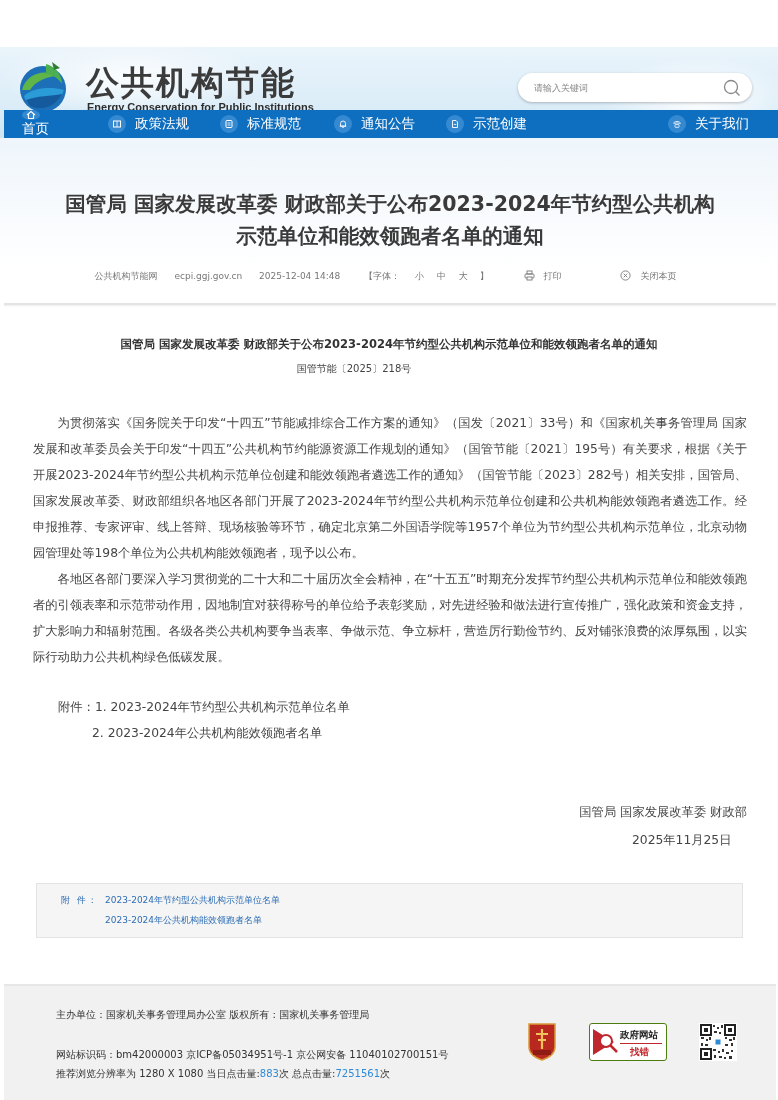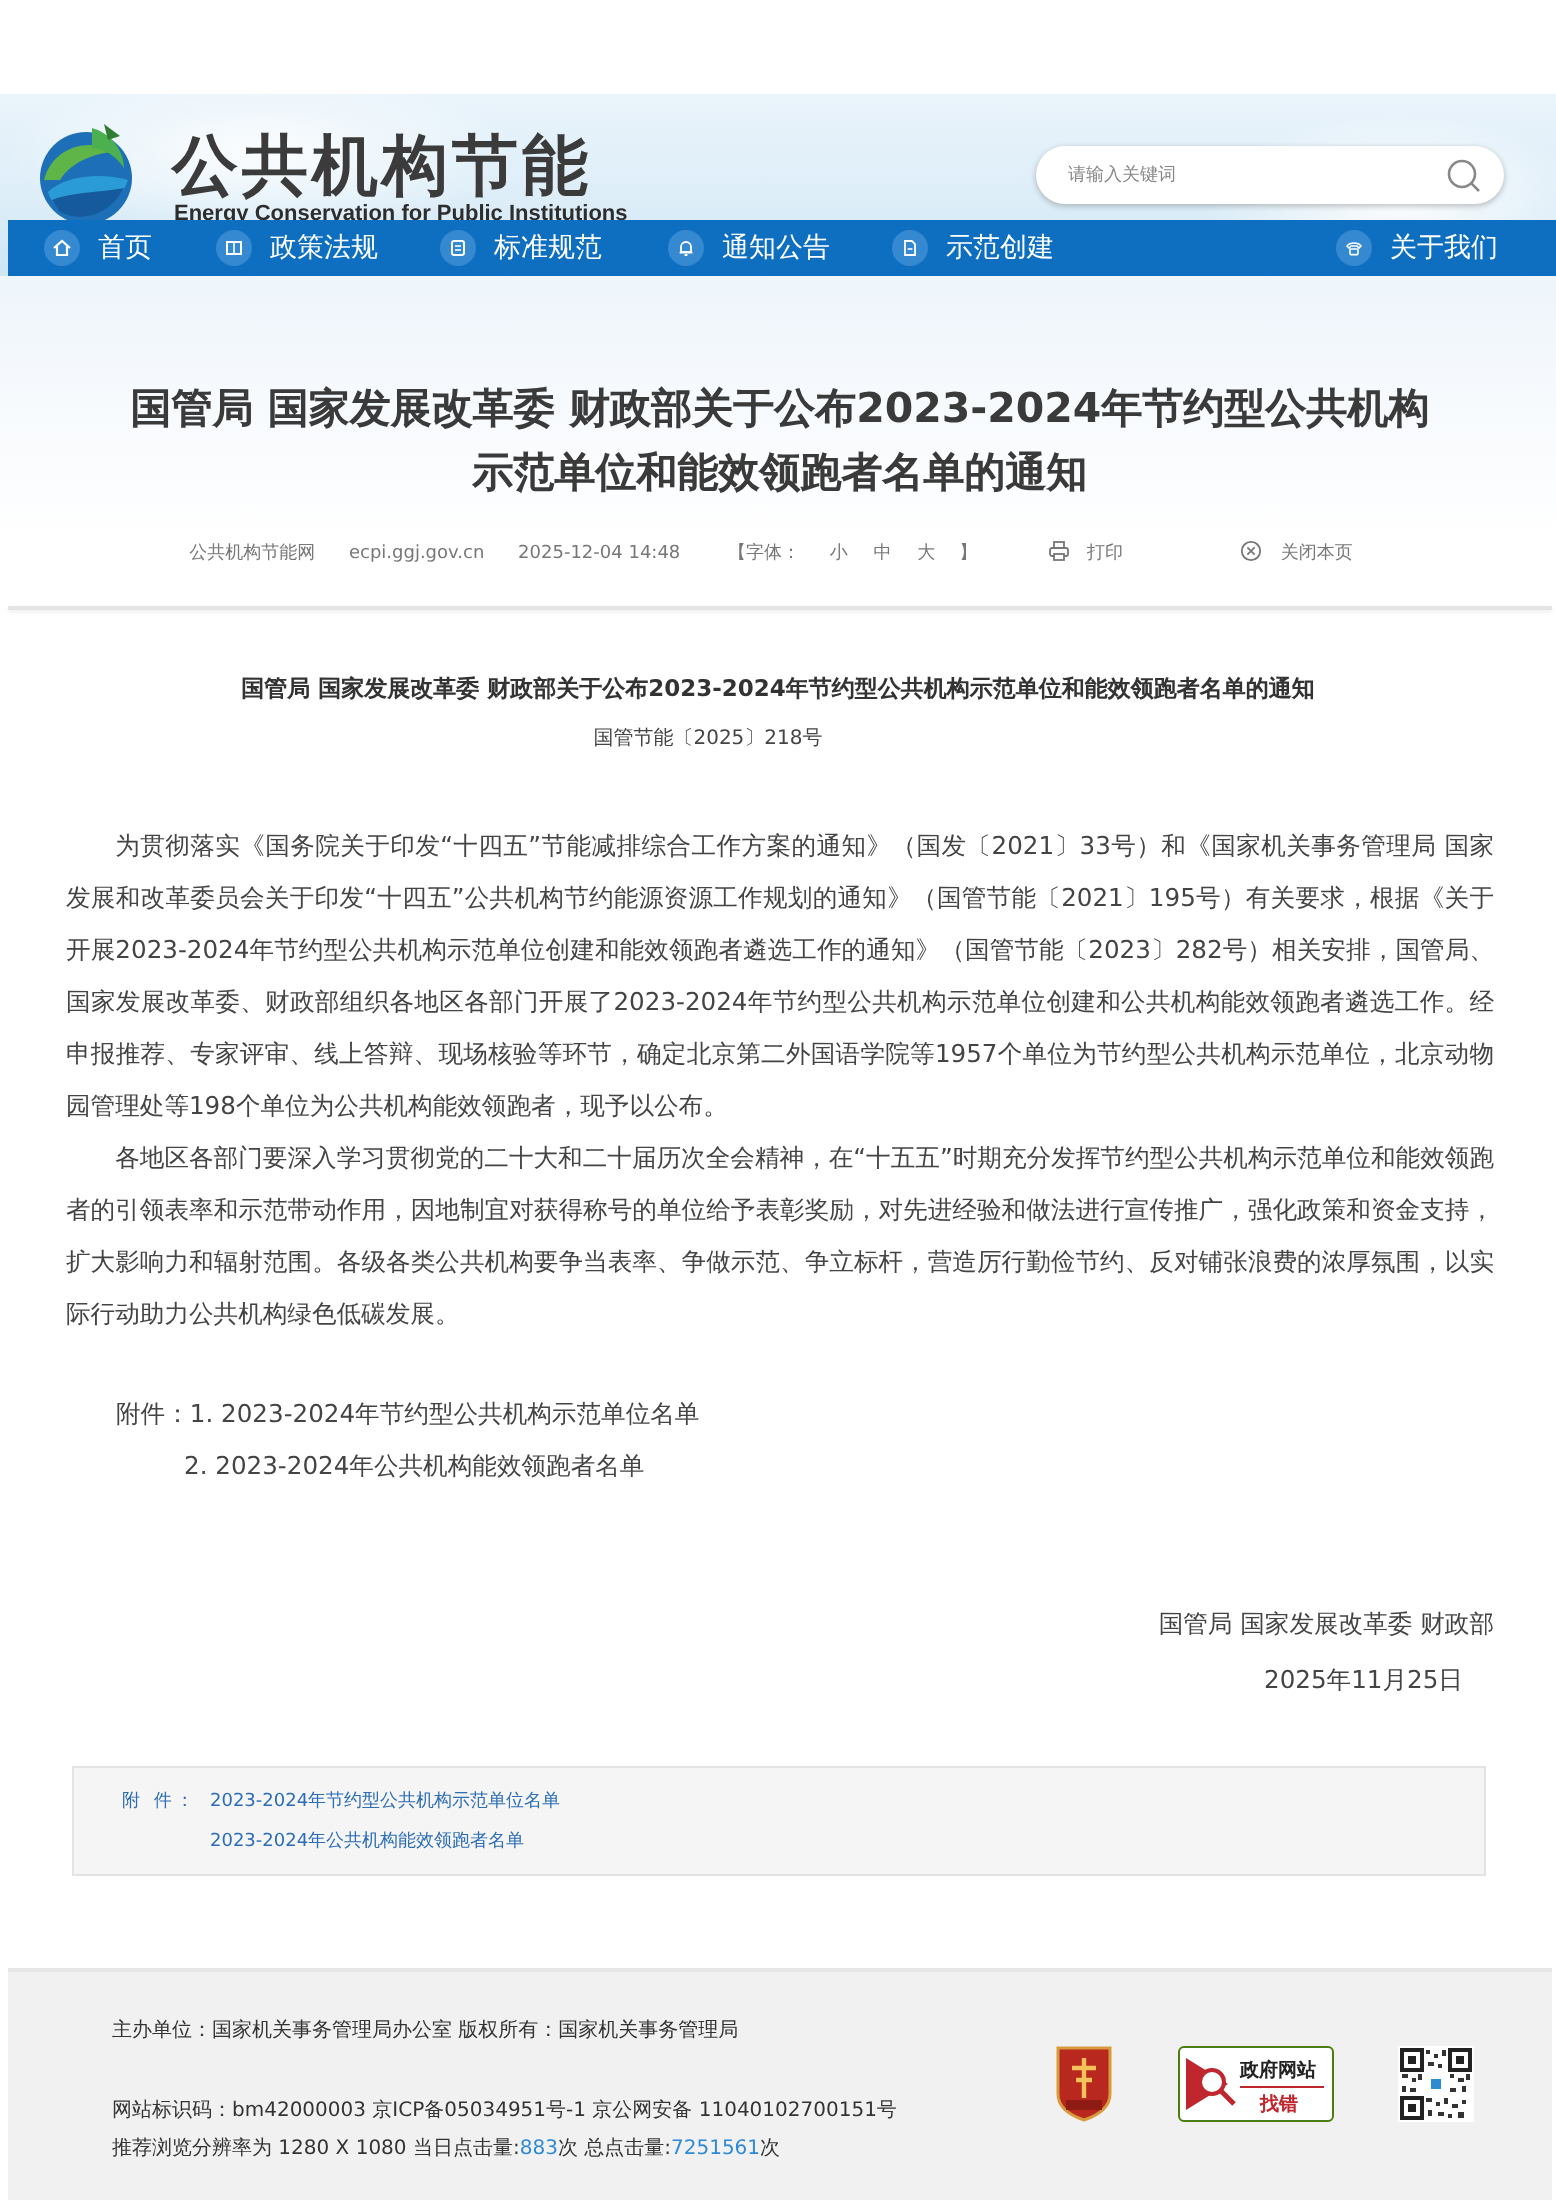--- a/index.html
+++ b/index.html
@@ -121,21 +121,21 @@
   <div class="search">
     <input type="text" placeholder="请输入关键词" style="">
     <svg class="search-btn" viewBox="0 0 20 20">
       <circle cx="9" cy="9" r="6.5" fill="none" stroke="#888" stroke-width="1.3"></circle>
       <line x1="13.8" y1="13.8" x2="17.5" y2="17.5" stroke="#888" stroke-width="1.3"></line>
     </svg>
   </div>
 </div>
 
 <div class="nav">
-  <div class="nav-item" style="left:18px;">
+  <div class="nav-item" style="left:18px;flex-direction:column;">
     <span class="ico">
       <svg viewBox="0 0 10 10">
           <path d="M1 5 L5 1.5 L9 5 M2.5 4 V8.5 H7.5 V4" fill="none" stroke="#fff" stroke-width="1.1"></path>
         </svg>
     </span>
     <span>首页</span>
   </div>
   <div class="nav-item" style="left:104px;">
     <span class="ico">
       <svg viewBox="0 0 10 10">

